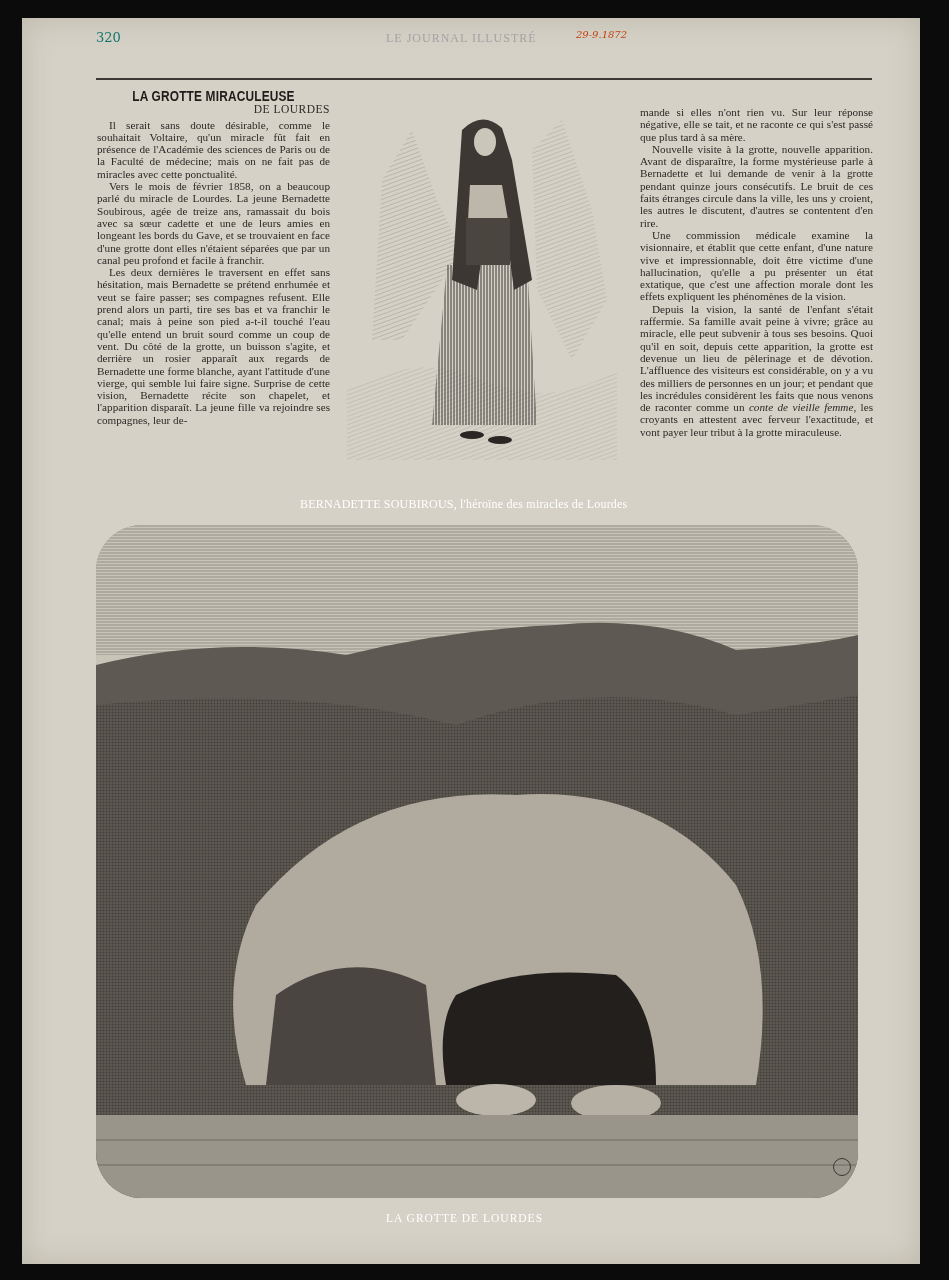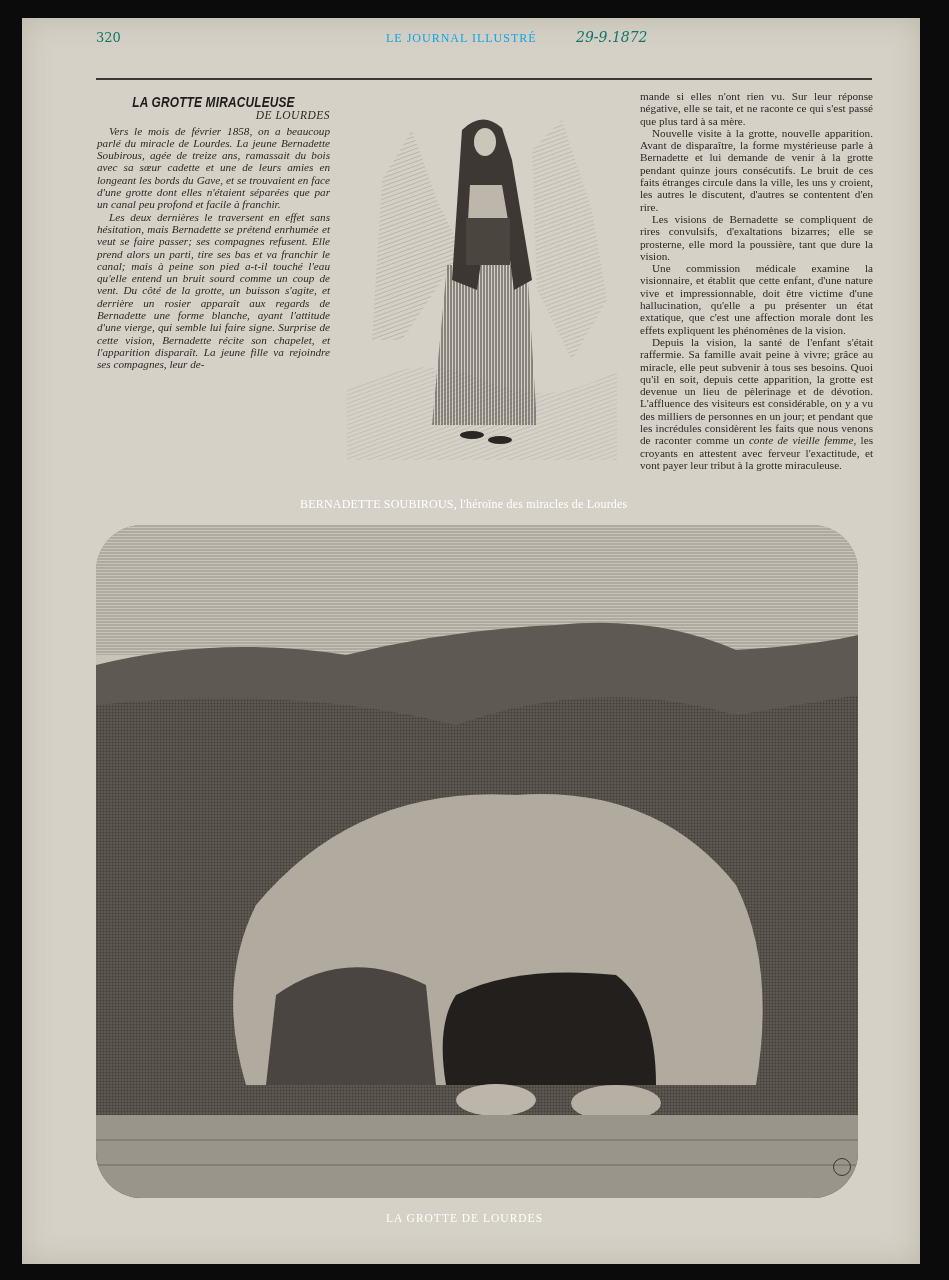--- a/index.html
+++ b/index.html
@@ -1,29 +1,29 @@
 <!DOCTYPE html>
 <html><head>
 <meta charset="utf-8">
 <style>
   html, body { margin:0; padding:0; }
   body { width:949px; height:1280px; background:#0b0b0b; position:relative; overflow:hidden; font-family:"DejaVu Serif", serif; }
   .paper { position:absolute; left:22px; top:18px; width:898px; height:1246px; background:#d5d1c6; box-shadow: inset 0 0 30px rgba(120,110,90,0.25); }
   .header { position:absolute; left:96px; top:30px; width:775px; height:22px; }
   .page-num { position:absolute; left:0; top:0; font-size:13px; color:#0f766e; }
-  .masthead { position:absolute; left:290px; top:1px; font-size:12px; letter-spacing:1px; color:#0ea5e9; font-family:"Liberation Serif", serif; }
-  .handdate { position:absolute; left:480px; top:-1px; font-size:14px; color:#0f766e; font-style:italic; font-family:"DejaVu Serif", serif; }
+  .masthead { position:absolute; left:290px; top:1px; font-size:12px; letter-spacing:1px; color:#a3a3a3; font-family:"Liberation Serif", serif; }
+  .handdate { position:absolute; left:480px; top:-1px; font-size:10px; color:#c2410c; font-style:italic; font-family:"DejaVu Serif", serif; }
   .rule { position:absolute; left:96px; top:78px; width:776px; height:2px; background:#3b3833; }
   .col { position:absolute; font-family:"Liberation Serif", serif; color:#2c2926; font-size:11.2px; line-height:12.3px; text-align:justify; }
-  .col-left { left:97px; top:96px; width:233px;font-style:italic; }
+  .col-left { left:97px; top:90px; width:233px; }
   .col-right { left:640px; top:90px; width:233px; }
   .article-title { text-align:center; font-family:"Liberation Sans", sans-serif; font-weight:bold; font-size:14px; letter-spacing:0.2px; color:#1f1c1a; margin-bottom:1px; transform:scaleX(0.85); }
   .article-subtitle { text-align:right; font-size:11.5px; letter-spacing:0.5px; margin-bottom:3px; }
   .para { text-indent:12px; margin:0; }
-  .para.first { text-indent:0; }
+  .para.first { text-indent:0;margin-top:16px; }
   .para em { font-style:italic; }
   .fig-top { position:absolute; left:342px; top:90px; width:282px; height:390px; }
   .caption { position:absolute; font-family:"Liberation Serif", serif; color:#ffffff; font-size:12px; letter-spacing:0.2px; white-space:nowrap; }
   .caption-top { left:300px; top:497px; }
   .caption-bottom { left:386px; top:1212px; letter-spacing:1px; font-size:11.5px;text-align:right; }
   .fig-bottom { position:absolute; left:96px; top:525px; width:762px; height:673px; border-radius:46px; overflow:hidden; background:#8c877d; }
   .fig-bottom svg, .fig-top svg { display:block; }
   .stamp { position:absolute; left:833px; top:1158px; width:16px; height:16px; border:1.3px solid #3a3634; border-radius:50%; font-size:6px; text-align:center; line-height:16px; color:#3a3634; }
 </style>
 </head>
@@ -34,28 +34,28 @@
 <div class="header">
   <span class="page-num">320</span>
   <span class="masthead">LE JOURNAL ILLUSTRÉ</span>
   <span class="handdate">29-9.1872</span>
 </div>
 <div class="rule"></div>
 
 <div class="col col-left">
   <div class="article-title">LA GROTTE MIRACULEUSE</div>
   <div class="article-subtitle">DE LOURDES</div>
+  <p class="para">Il serait sans doute désirable, comme le souhaitait Voltaire, qu'un miracle fût fait en présence de l'Académie des sciences de Paris ou de la Faculté de médecine; mais on ne fait pas de miracles avec cette ponctualité.</p>
   <p class="para">Vers le mois de février 1858, on a beaucoup parlé du miracle de Lourdes. La jeune Bernadette Soubirous, agée de treize ans, ramassait du bois avec sa sœur cadette et une de leurs amies en longeant les bords du Gave, et se trouvaient en face d'une grotte dont elles n'étaient séparées que par un canal peu profond et facile à franchir.</p>
   <p class="para">Les deux dernières le traversent en effet sans hésitation, mais Bernadette se prétend enrhumée et veut se faire passer; ses compagnes refusent. Elle prend alors un parti, tire ses bas et va franchir le canal; mais à peine son pied a-t-il touché l'eau qu'elle entend un bruit sourd comme un coup de vent. Du côté de la grotte, un buisson s'agite, et derrière un rosier apparaît aux regards de Bernadette une forme blanche, ayant l'attitude d'une vierge, qui semble lui faire signe. Surprise de cette vision, Bernadette récite son chapelet, et l'apparition disparaît. La jeune fille va rejoindre ses compagnes, leur de-</p>
 </div>
 
 <div class="col col-right">
   <p class="para first">mande si elles n'ont rien vu. Sur leur réponse négative, elle se tait, et ne raconte ce qui s'est passé que plus tard à sa mère.</p>
   <p class="para">Nouvelle visite à la grotte, nouvelle apparition. Avant de disparaître, la forme mystérieuse parle à Bernadette et lui demande de venir à la grotte pendant quinze jours consécutifs. Le bruit de ces faits étranges circule dans la ville, les uns y croient, les autres le discutent, d'autres se contentent d'en rire.</p>
-  <p class="para">Les visions de Bernadette se compliquent de rires convulsifs, d'exaltations bizarres; elle se prosterne, elle mord la poussière, tant que dure la vision.</p>
   <p class="para">Une commission médicale examine la visionnaire, et établit que cette enfant, d'une nature vive et impressionnable, doit être victime d'une hallucination, qu'elle a pu présenter un état extatique, que c'est une affection morale dont les effets expliquent les phénomènes de la vision.</p>
   <p class="para"><span>Depuis la vision, la santé de l'enfant s'était raffermie. Sa famille avait peine à vivre; grâce au miracle, elle peut subvenir à tous ses besoins. Quoi qu'il en soit, depuis cette apparition, la grotte est devenue un lieu de pèlerinage et de dévotion. L'affluence des visiteurs est considérable, on y a vu des milliers de personnes en un jour; et pendant que les incrédules considèrent les faits que nous venons de raconter comme un</span> <em>conte de vieille femme</em><span>, les croyants en attestent avec ferveur l'exactitude, et vont payer leur tribut à la grotte miraculeuse.</span></p>
 </div>
 
 <div class="fig-top">
   <svg width="282" height="390" viewBox="0 0 282 390">
     <defs>
       <pattern id="hatch" width="4" height="4" patternUnits="userSpaceOnUse" patternTransform="rotate(-20)">
         <line x1="0" y1="0" x2="4" y2="0" stroke="#5a554e" stroke-width="0.8"></line>
       </pattern>

